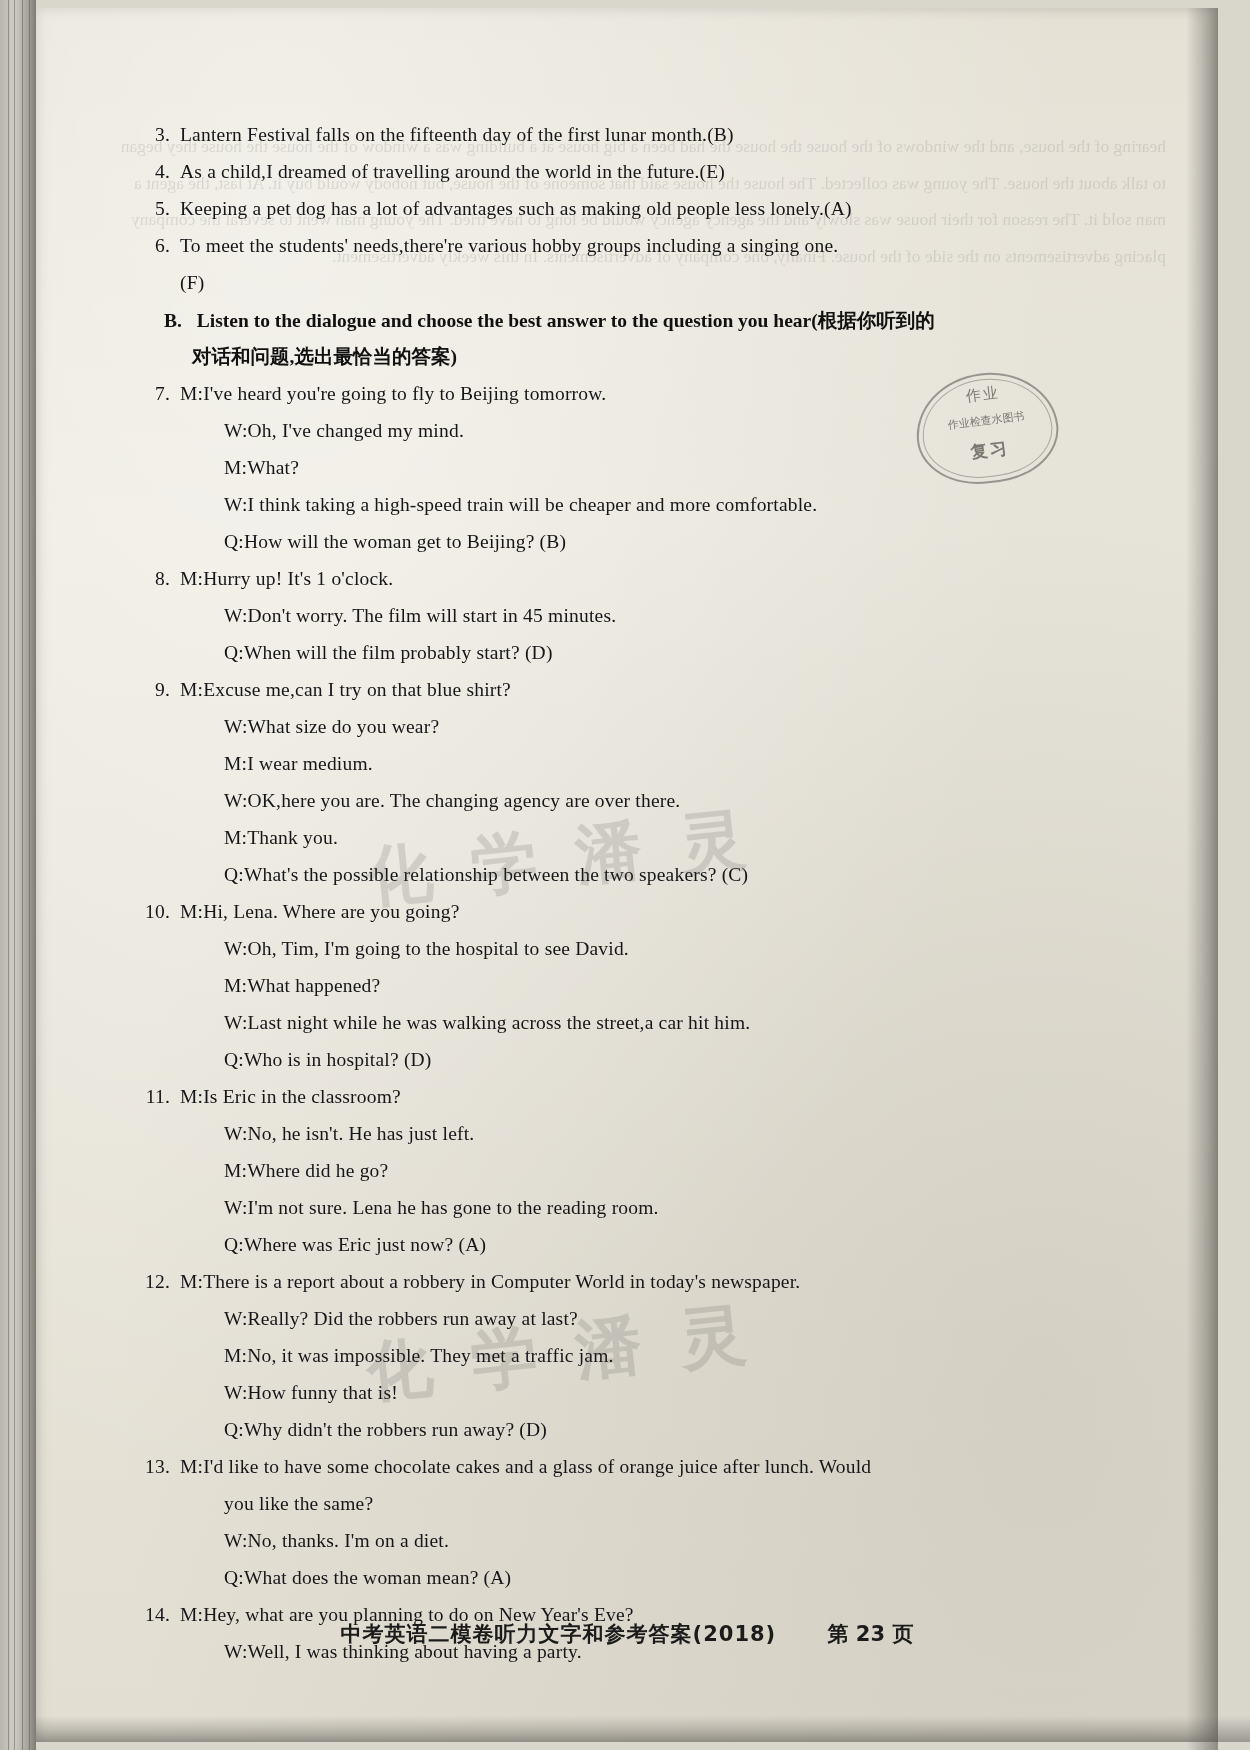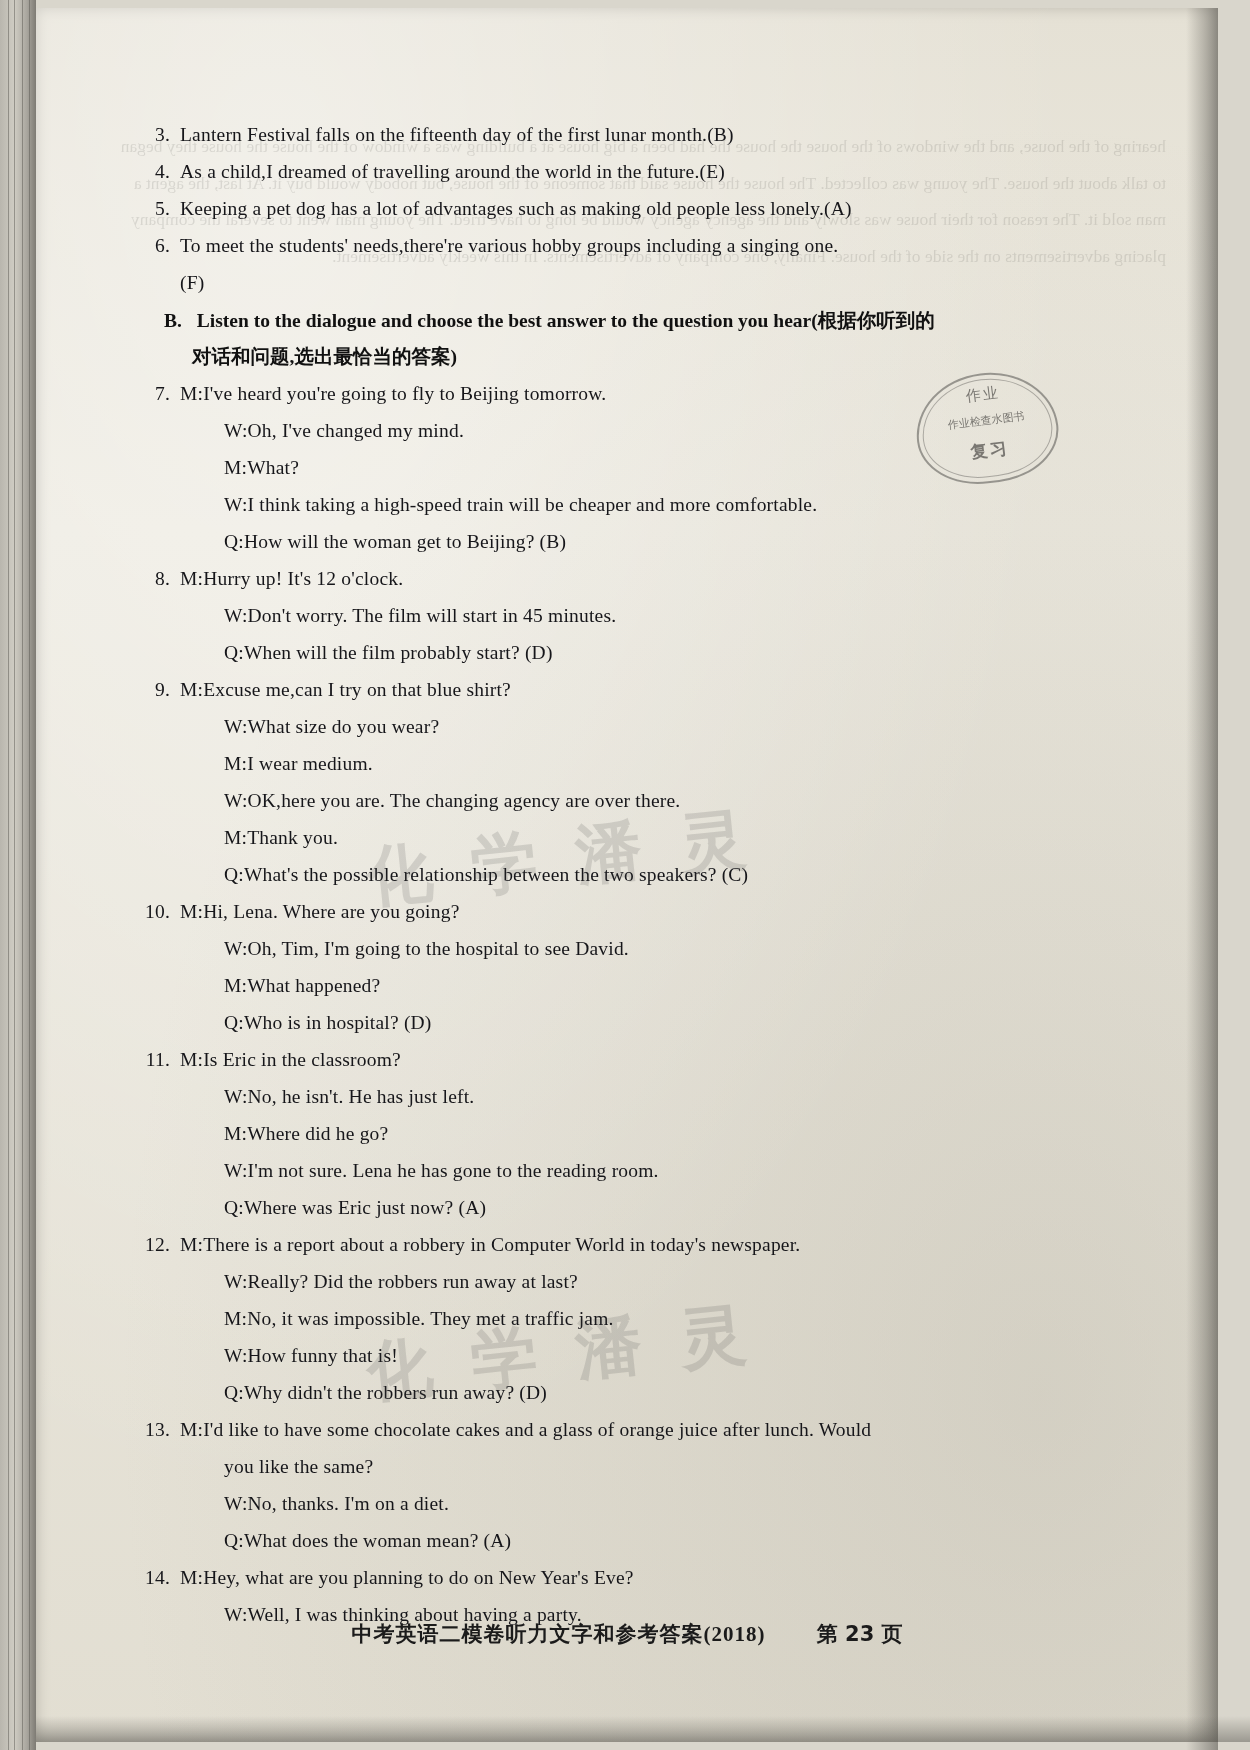--- a/index.html
+++ b/index.html
@@ -158,21 +158,21 @@
     position: absolute;
     left: 0;
     right: 0;
     top: 1612px;
     text-align: center;
     color: #1b1b1b;
     font-size: 21px;
     font-family: "DejaVu Sans", sans-serif;
     font-weight: bold;
   }
-  #footer .ftxt { letter-spacing: 1px; font-family: Liberation Serif, serif; }
+  #footer .ftxt { letter-spacing: 1px; }
   #footer .pg { margin-left: 44px; }
   
   #edge-right {
     position: absolute;
     right: 0; top: 0; width: 32px; height: 1750px;
     background: linear-gradient(to left, rgba(80,78,72,0.55), rgba(120,118,110,0.0));
     pointer-events: none;
   }
   #edge-bottom {
     position: absolute;
@@ -252,21 +252,21 @@
           </div>
         <div class="line-row">
             <span class="num"></span>
             <span class="txt cont">Q:How will the woman get to Beijing? (B)</span>
           </div>
       </div>
 
       <div>
         <div class="line-row">
           <span class="num">8.</span>
-          <span class="txt">M:Hurry up! It's 12 o'clock.</span>
+          <span class="txt">M:Hurry up! It's 1 o'clock.</span>
         </div>
         <div class="line-row">
             <span class="num"></span>
             <span class="txt cont">W:Don't worry. The film will start in 45 minutes.</span>
           </div>
         <div class="line-row">
             <span class="num"></span>
             <span class="txt cont">Q:When will the film probably start? (D)</span>
           </div>
       </div>
@@ -303,20 +303,24 @@
           <span class="num">10.</span>
           <span class="txt">M:Hi, Lena. Where are you going?</span>
         </div>
         <div class="line-row">
             <span class="num"></span>
             <span class="txt cont">W:Oh, Tim, I'm going to the hospital to see David.</span>
           </div>
         <div class="line-row">
             <span class="num"></span>
             <span class="txt cont">M:What happened?</span>
+          </div>
+        <div class="line-row">
+            <span class="num"></span>
+            <span class="txt cont">W:Last night while he was walking across the street,a car hit him.</span>
           </div>
         <div class="line-row">
             <span class="num"></span>
             <span class="txt cont">Q:Who is in hospital? (D)</span>
           </div>
       </div>
 
       <div>
         <div class="line-row">
           <span class="num">11.</span>

